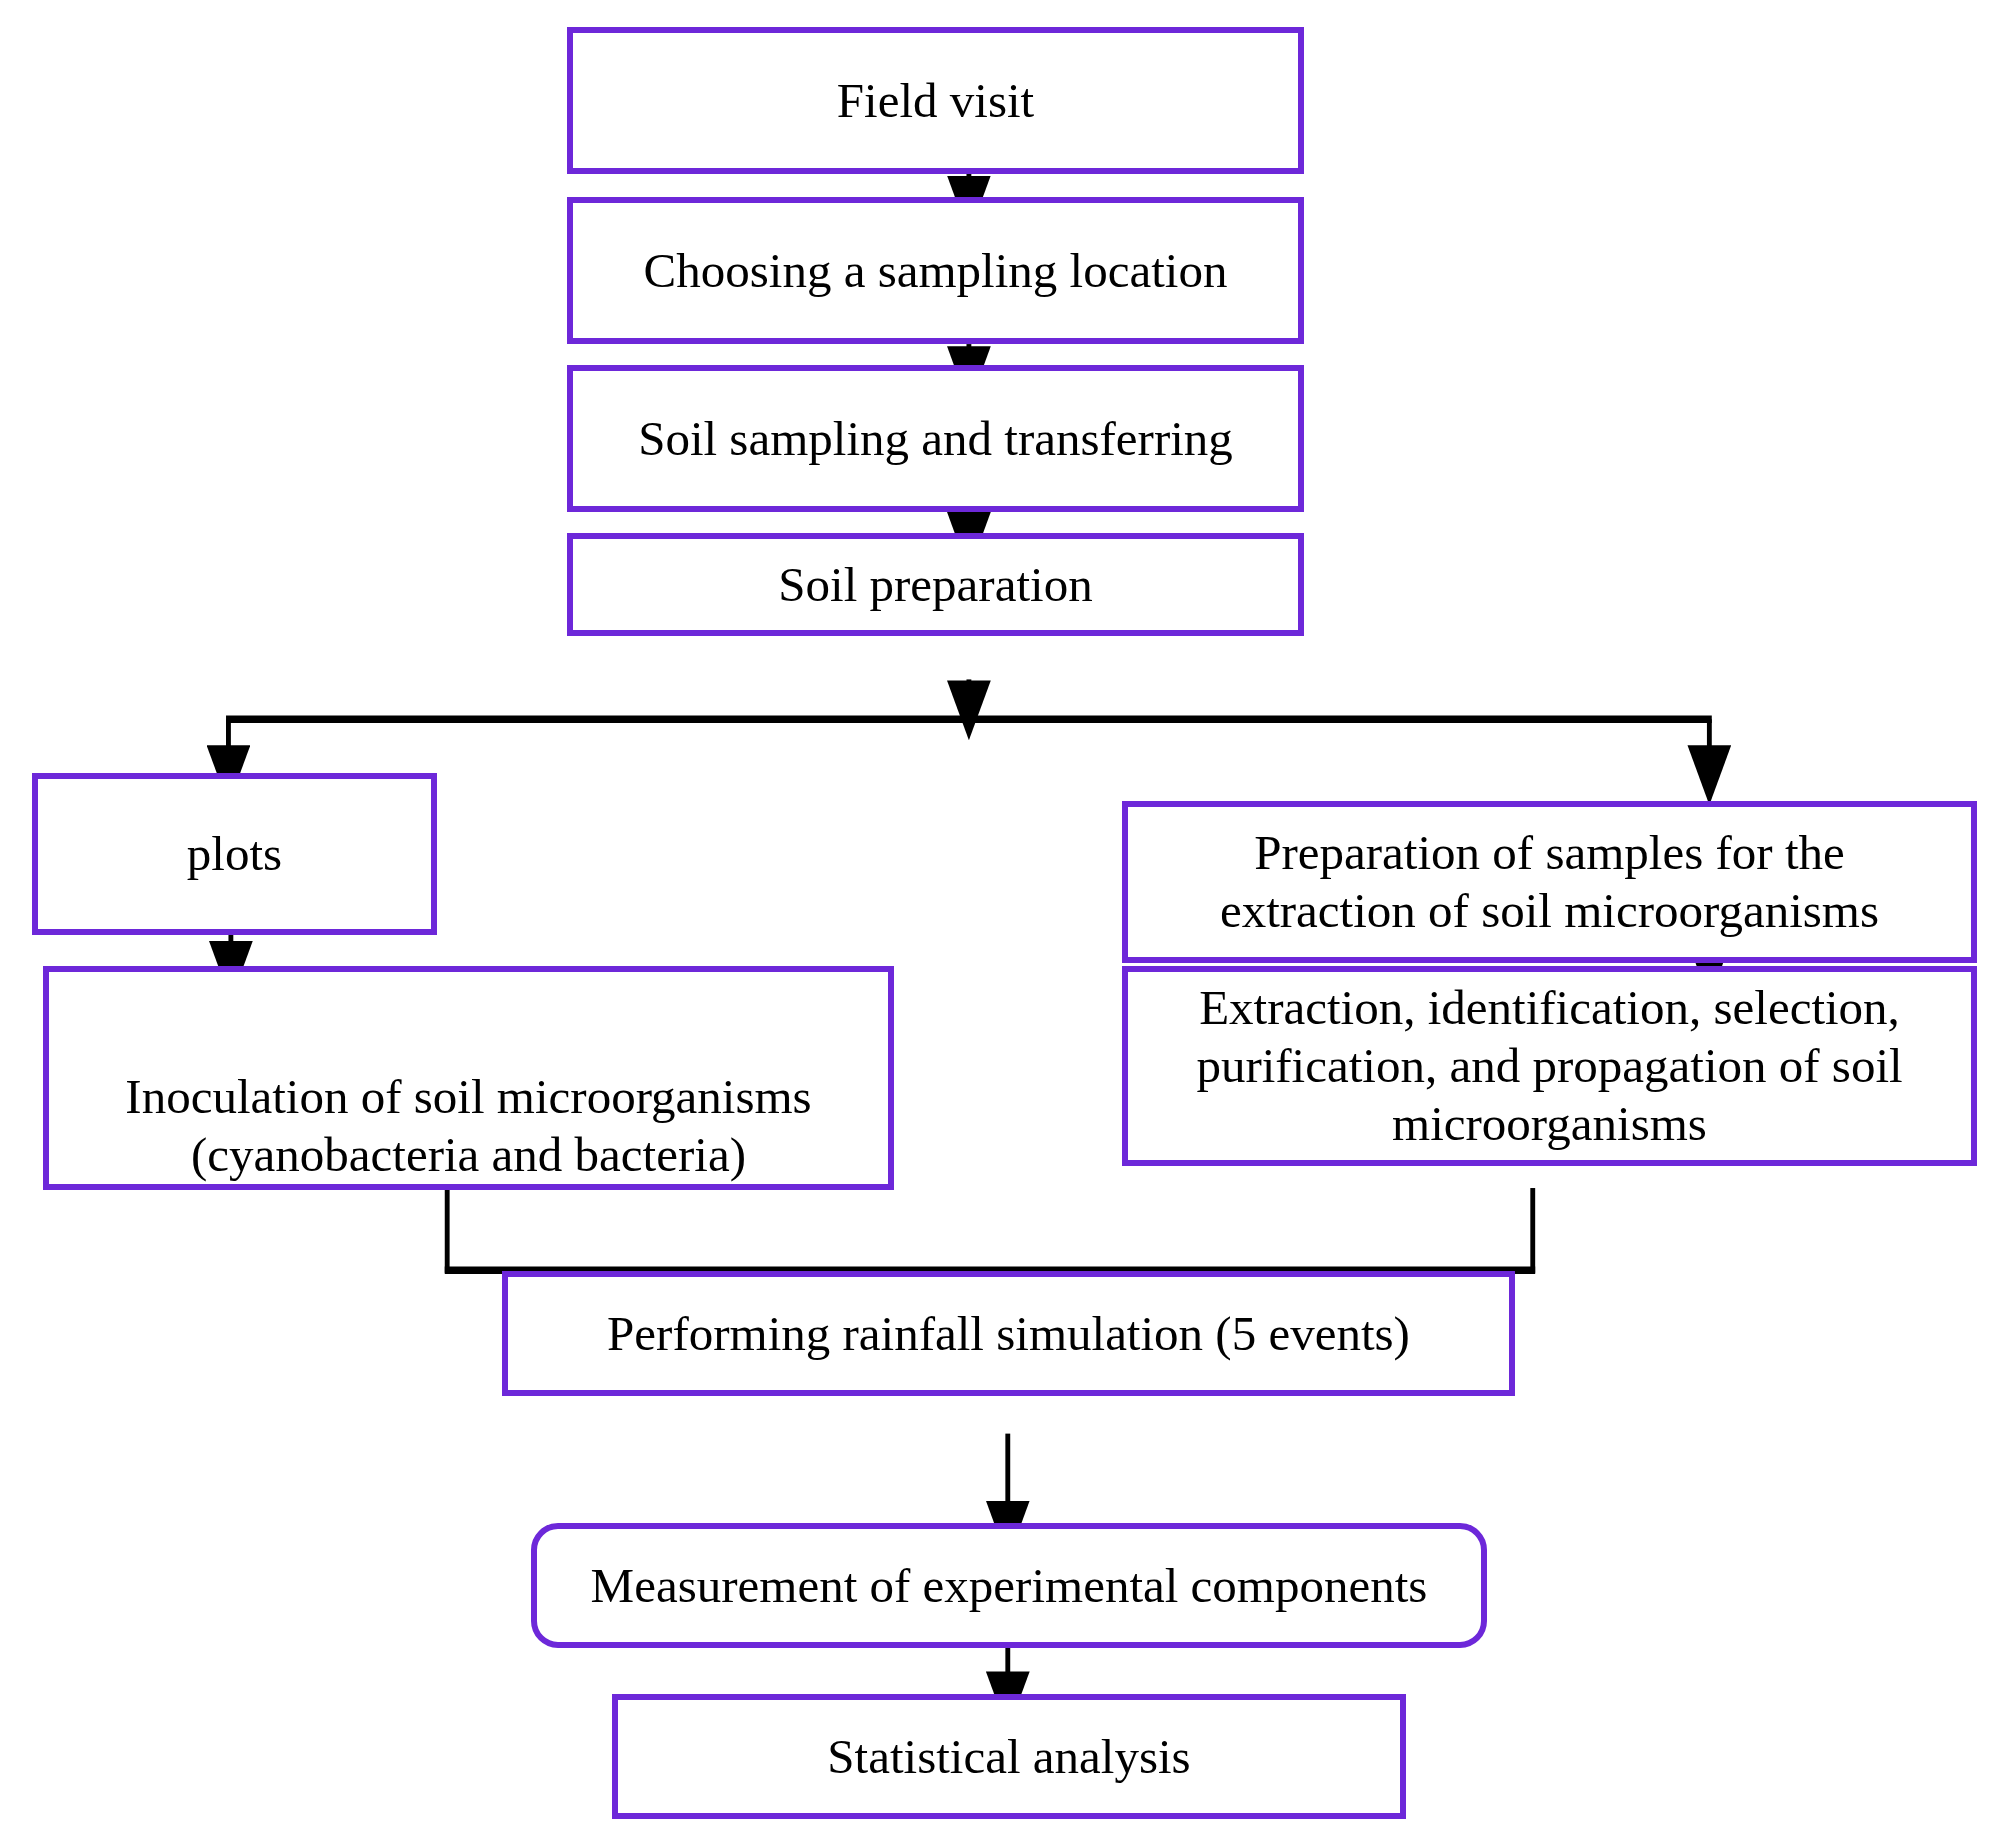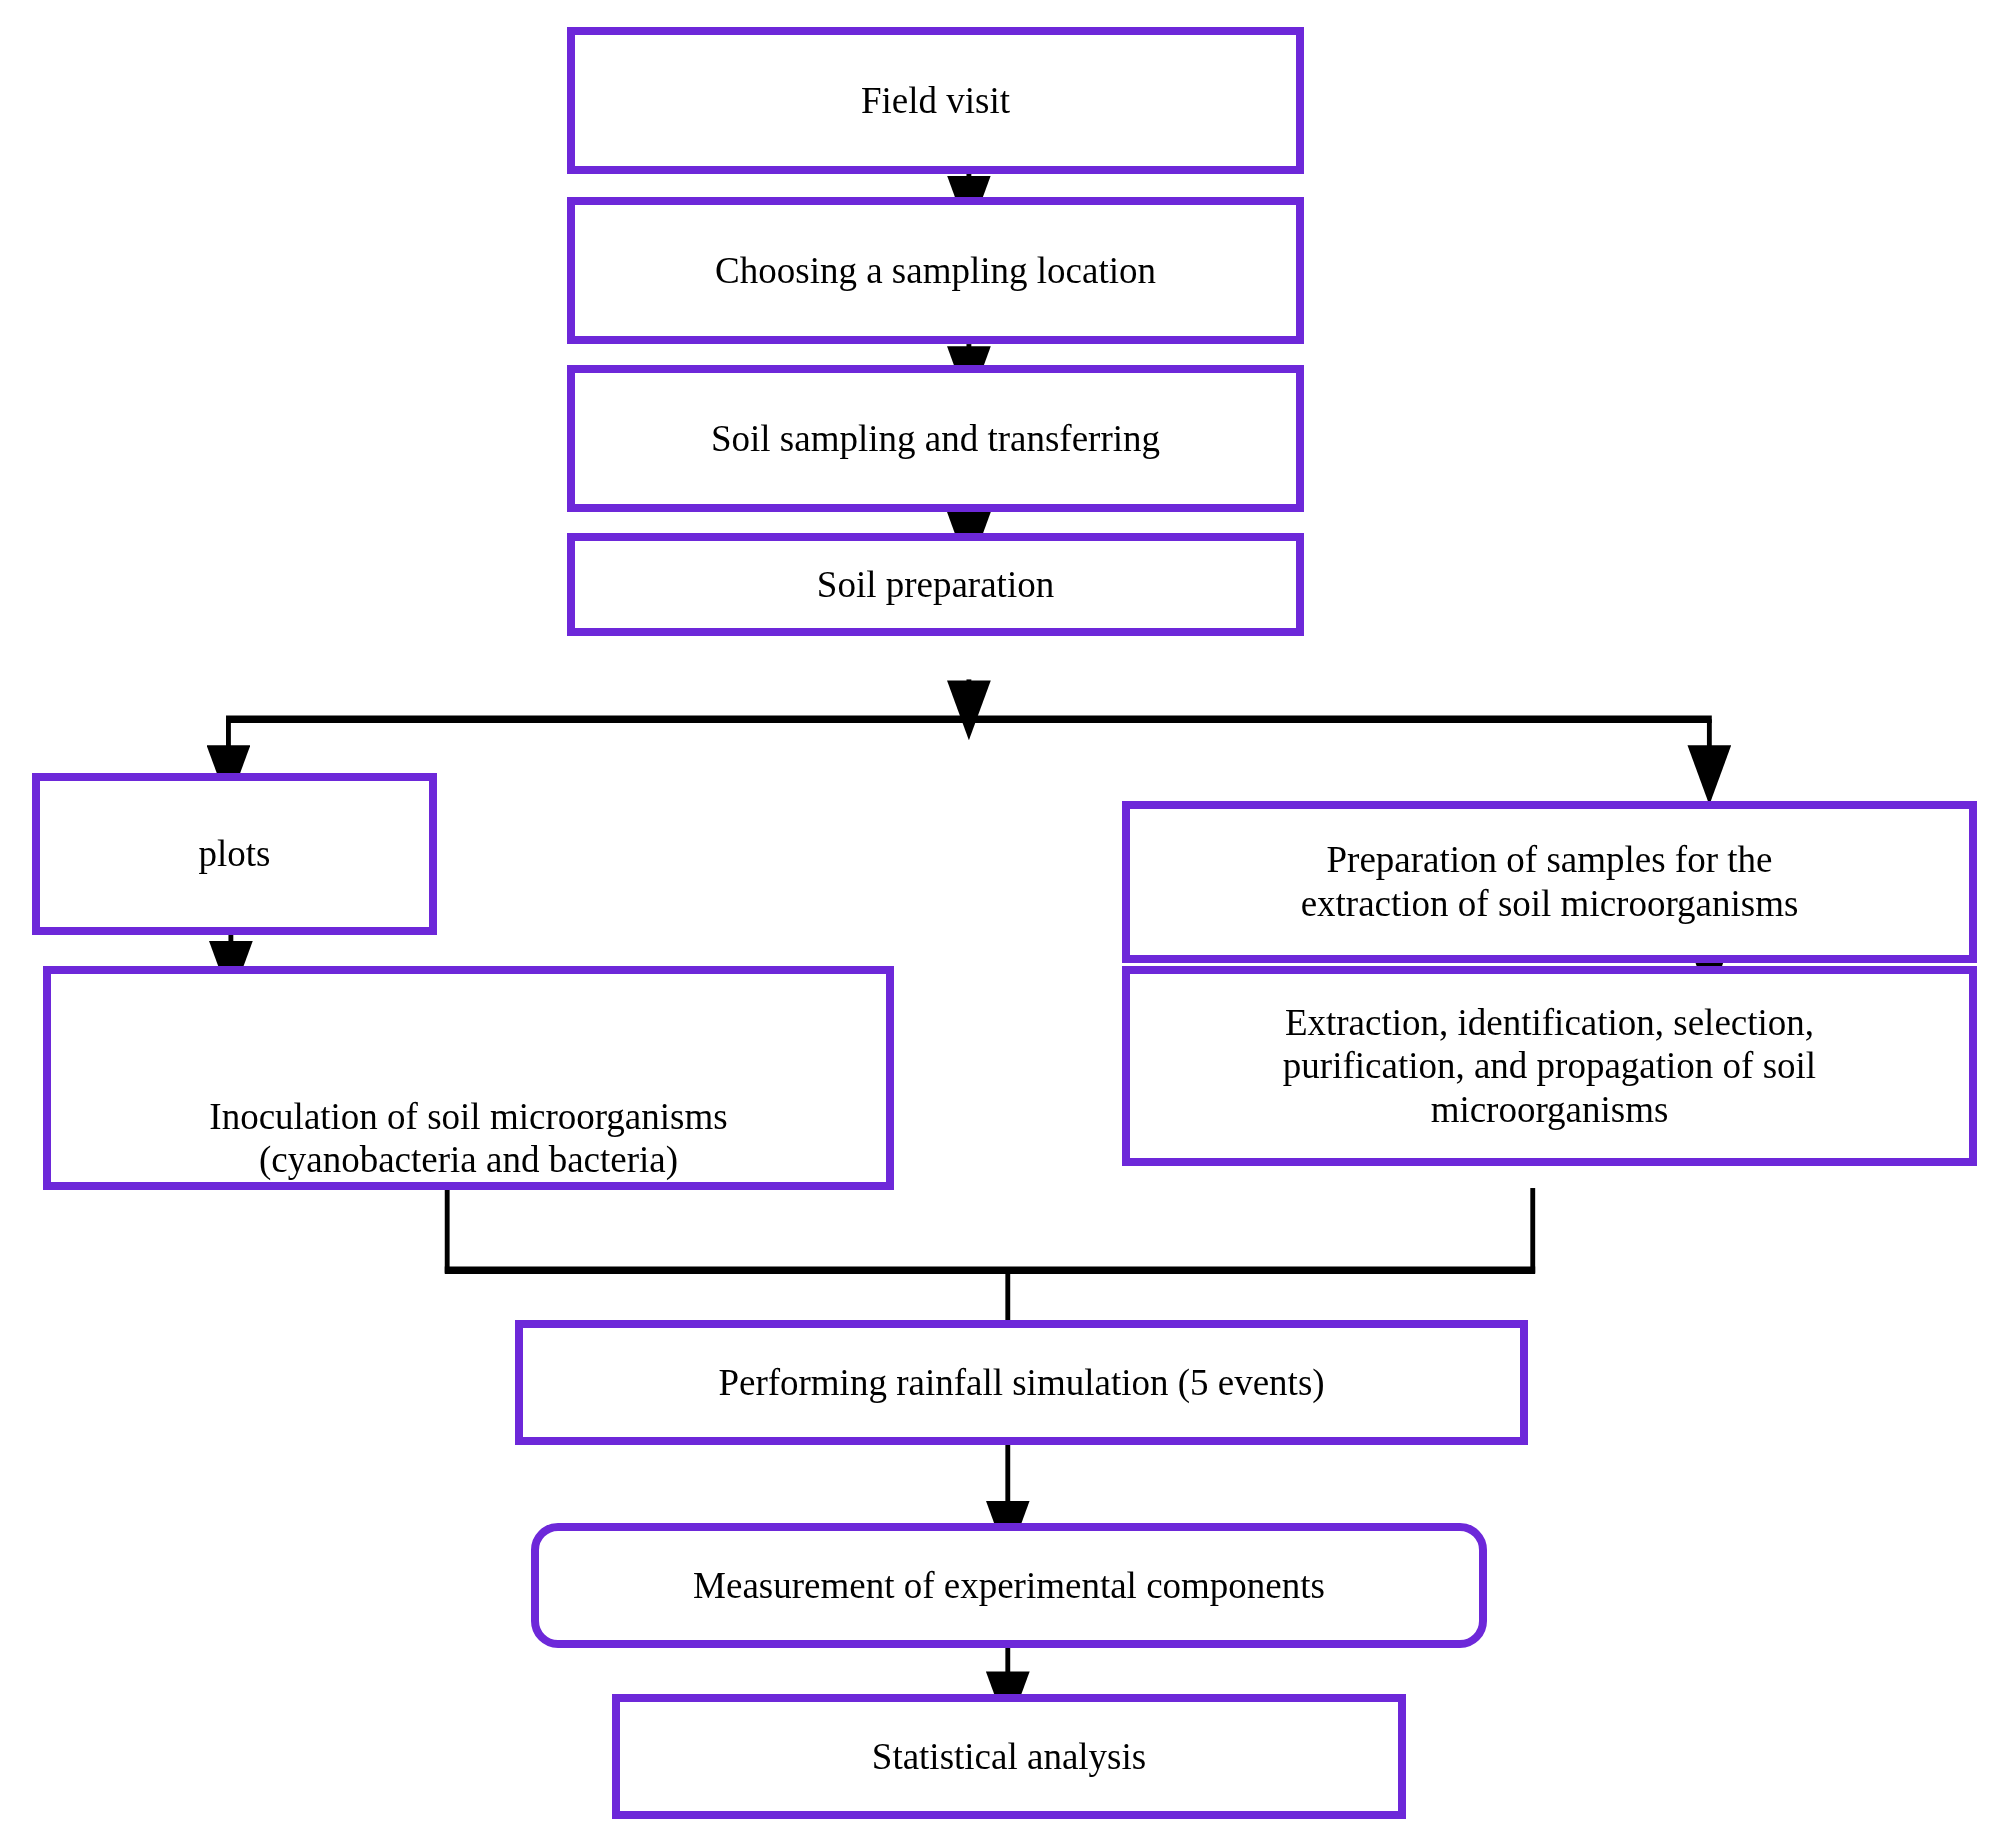--- a/index.html
+++ b/index.html
@@ -22,28 +22,28 @@
     position: absolute;
     left: 0;
     top: 0;
     width: 2001px;
     height: 1845px;
     pointer-events: none;
   }
   .node {
     position: absolute;
     box-sizing: border-box;
-    border: 8px solid #6d28d9;
+    border: 6px solid #6d28d9;
     background: #ffffff;
     display: flex;
     align-items: center;
     justify-content: center;
     text-align: center;
     line-height: 1.18;
-    font-size: 37px;
+    font-size: 49px;
     padding: 0 11.3px;
   }
   .node .label {
     display: block;
     width: 100%;
   }
   .node .label .ln {
     display: block;
   }
 </style>
@@ -135,21 +135,21 @@
   </div>
 
   <div class="node" style="left: 1122px; top: 966px; width: 855px; height: 200px;">
     <span class="label">
       <span class="ln">Extraction, identification, selection,</span>
       <span class="ln">purification, and propagation of soil</span>
       <span class="ln">microorganisms</span>
     </span>
   </div>
 
-  <div class="node" style="left: 502px; top: 1320px; width: 1013px; height: 125px; margin-left: 13px;">
+  <div class="node" style="left: 502px; top: 1271px; width: 1013px; height: 125px;">
     <span class="label">
       <span class="ln">Performing rainfall simulation (5 events)</span>
     </span>
   </div>
 
   <div class="node" style="left: 531px; top: 1523px; width: 956px; height: 125px; border-radius: 27px;">
     <span class="label">
       <span class="ln">Measurement of experimental components</span>
     </span>
   </div>

